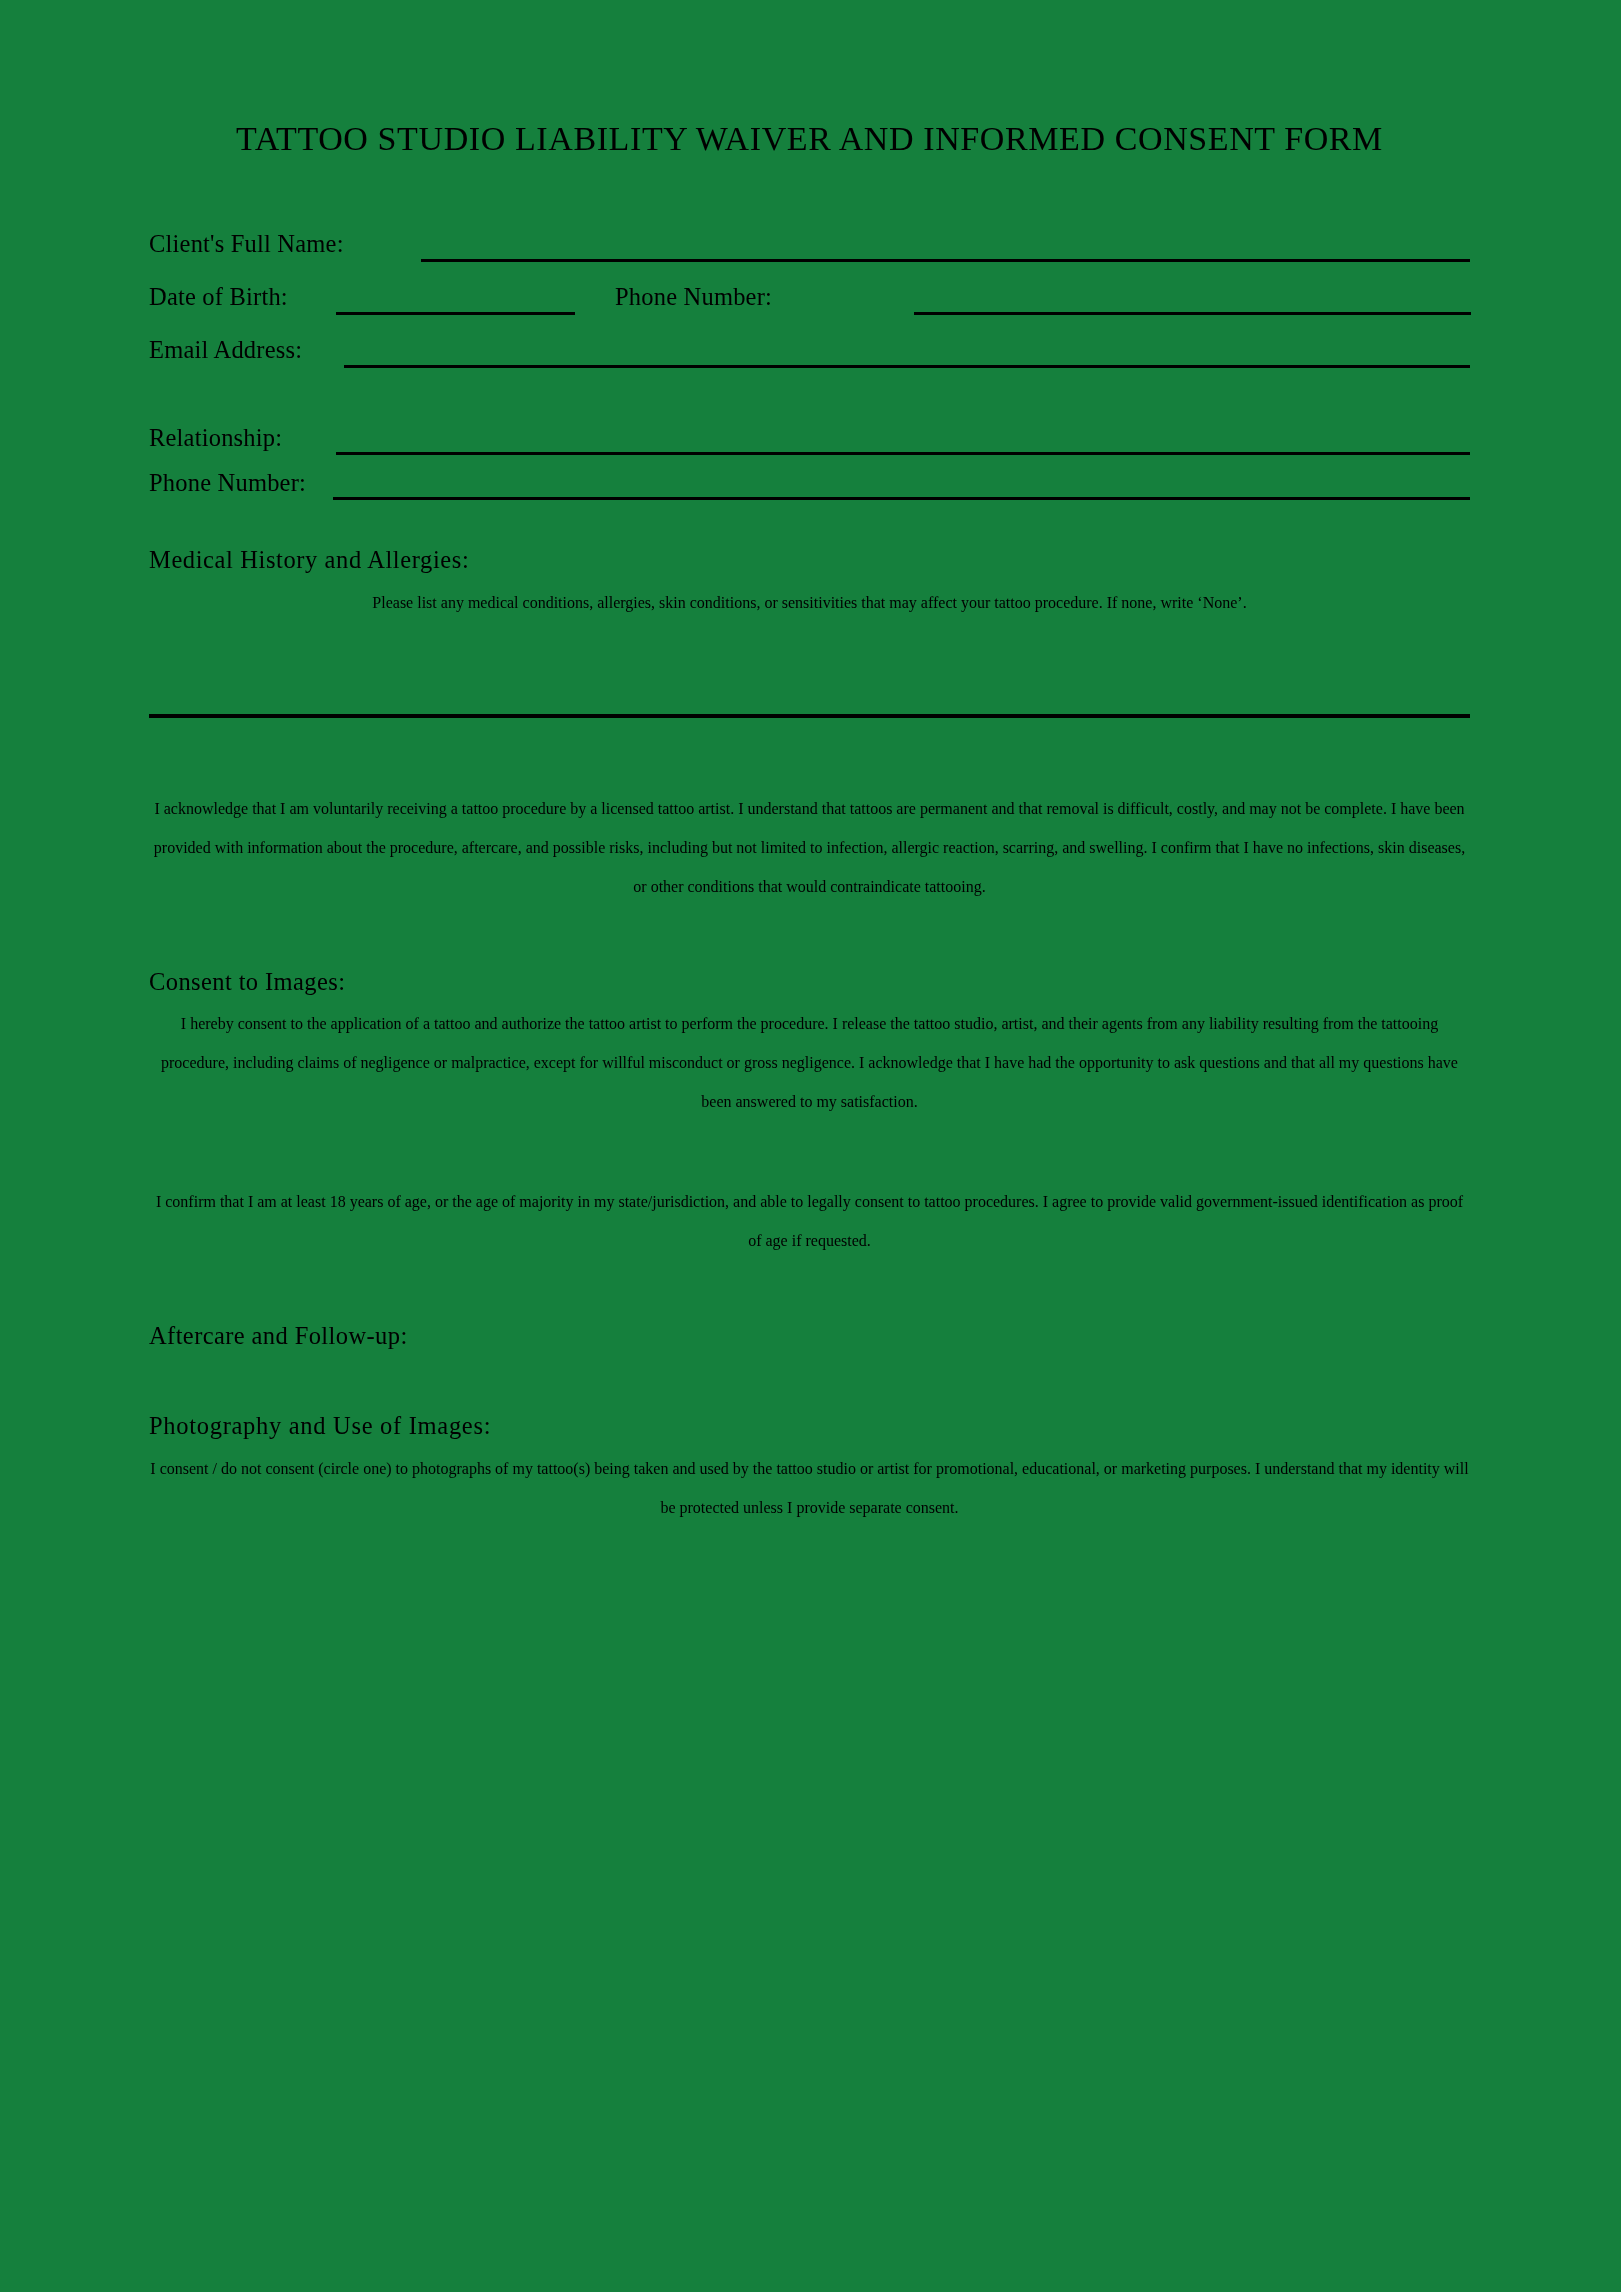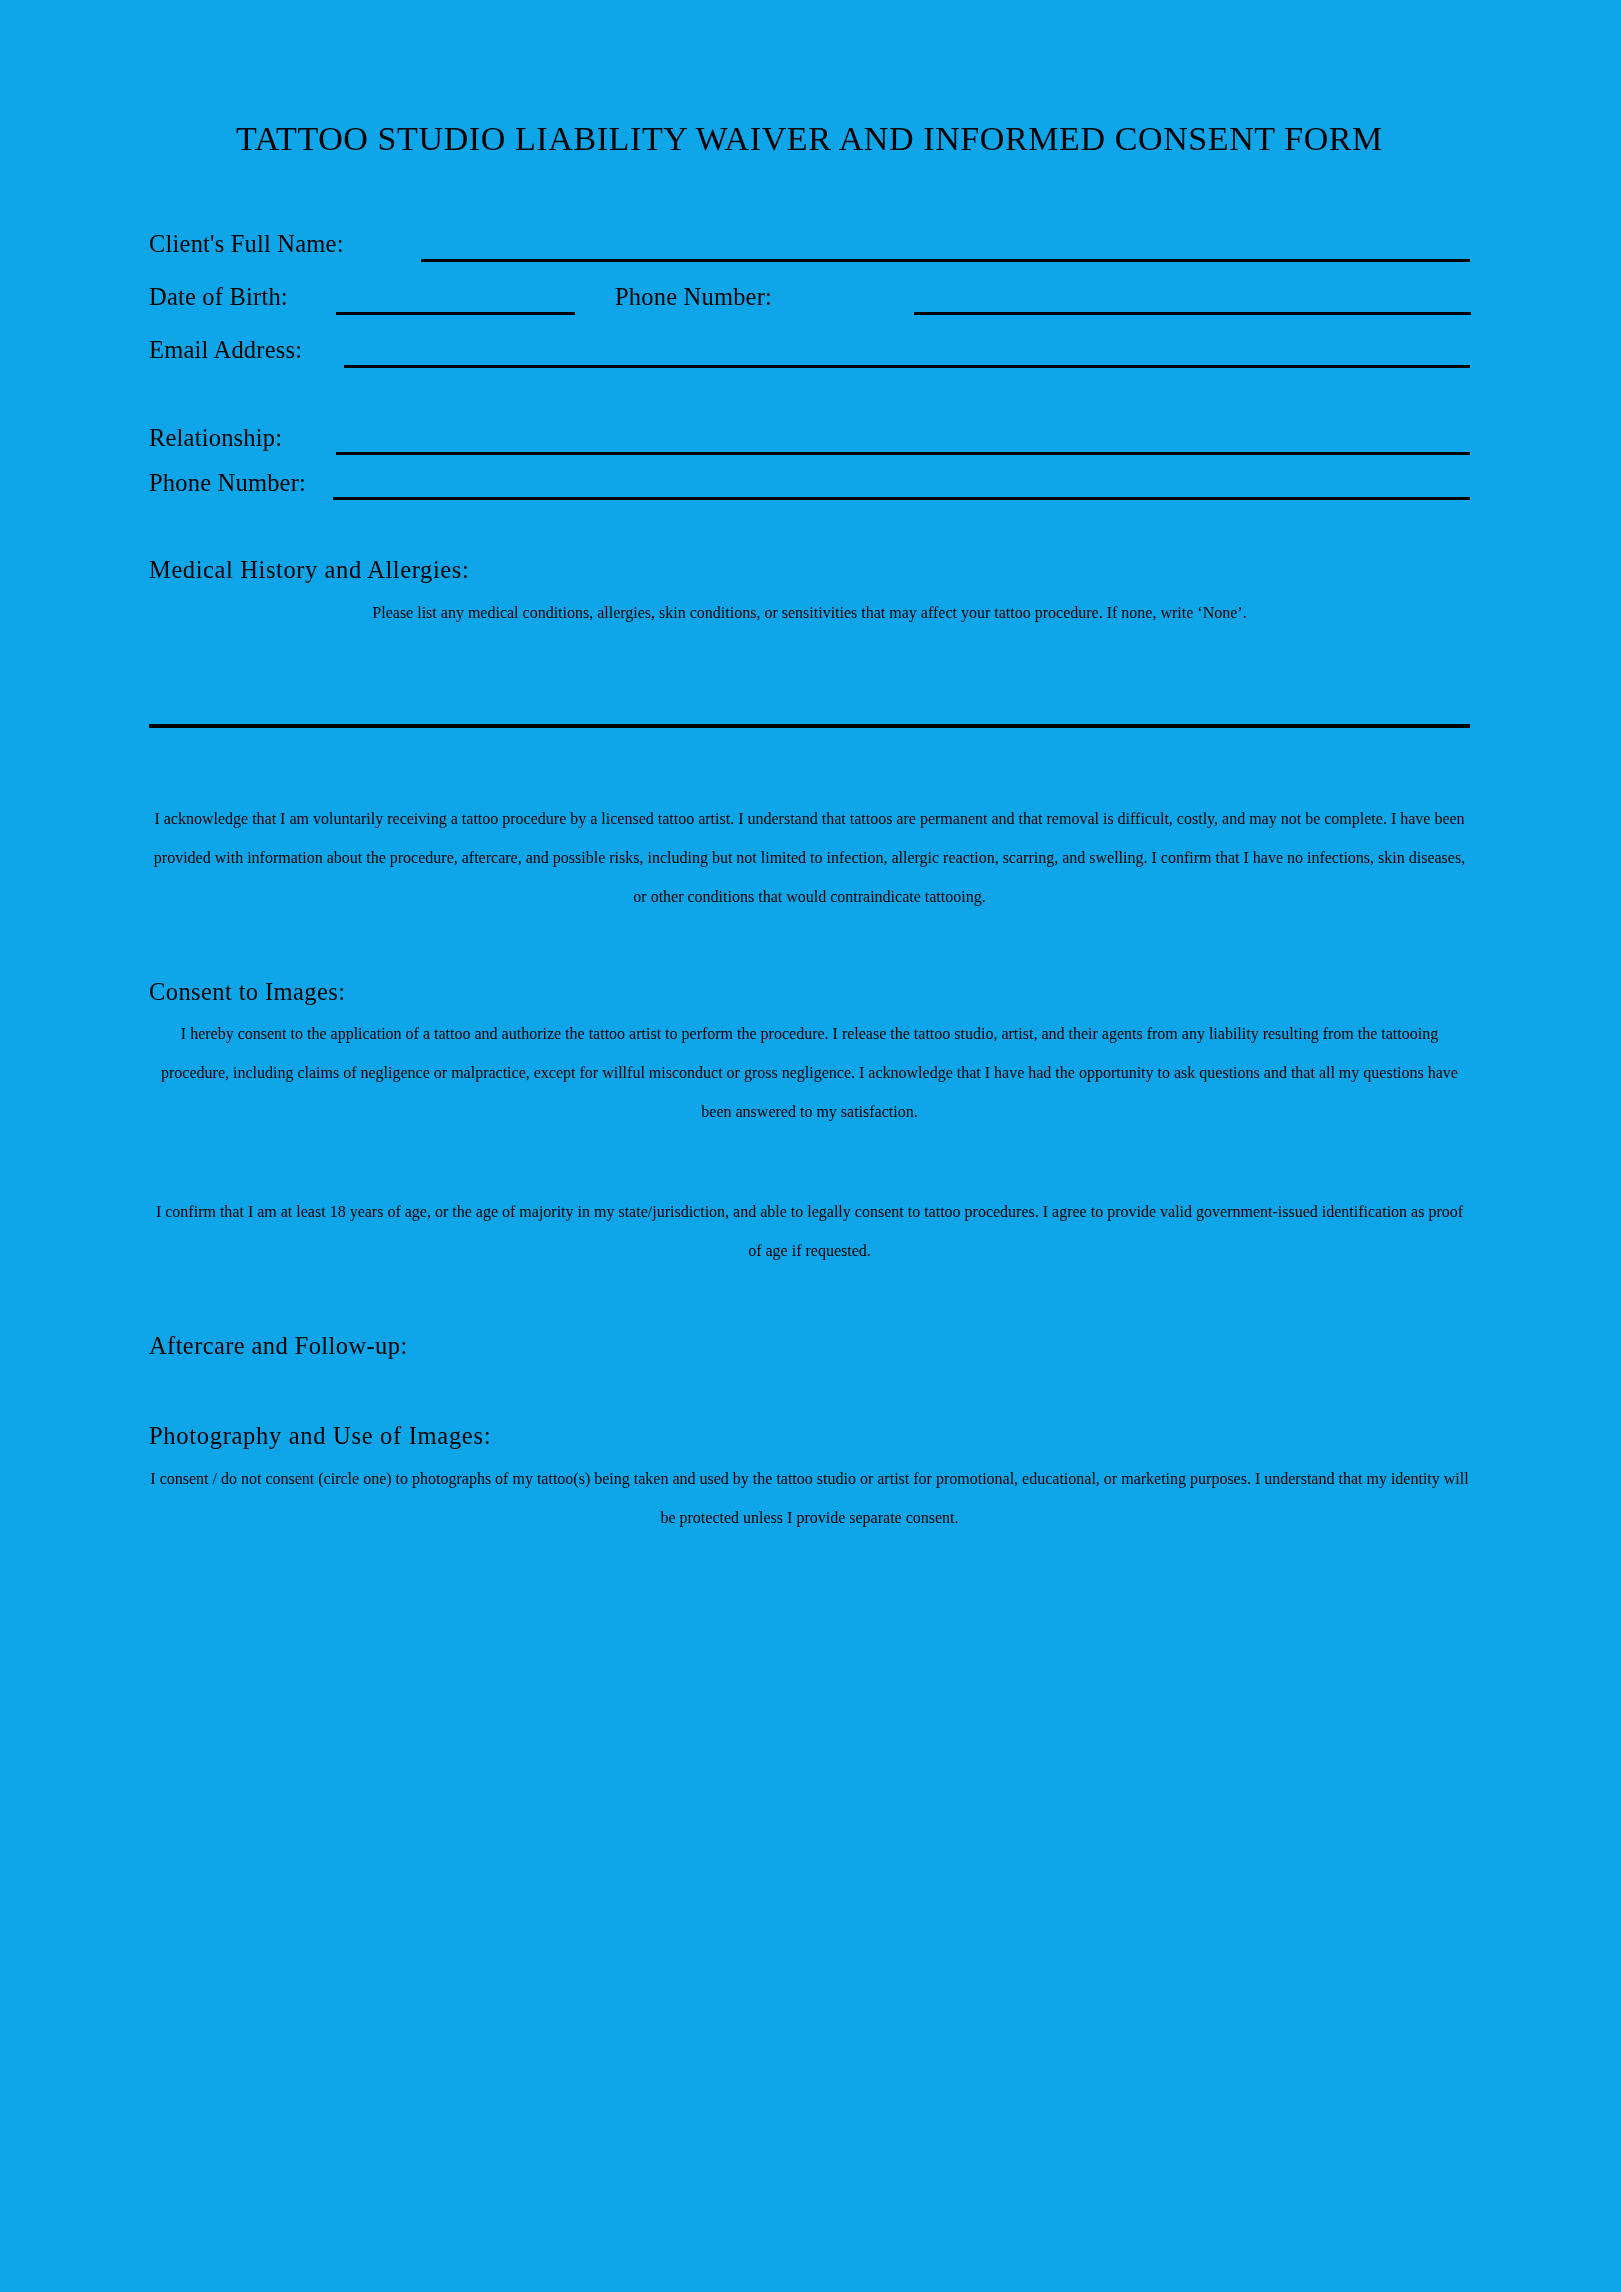--- a/index.html
+++ b/index.html
@@ -8,21 +8,21 @@
     background: #ffffff;
   }
   body {
     font-family: "Liberation Serif", "DejaVu Serif", serif;
     color: #000000;
   }
   .page {
     position: relative;
     width: 1621px;
     height: 2293px;
-    background: #0ea5e9;
+    background: #15803d;
     box-sizing: border-box;
     overflow: hidden;
   }
   .content {
     position: absolute;
     left: 149px;
     top: 0;
     width: 1321px;
   }
 
@@ -119,21 +119,21 @@
         <span class="rule" style="left:187px; width:1134px; top:30px;"></span>
       </div>
 
       <div class="field-row" style="height:45px;">
         <span class="field-label">Phone Number:</span>
         <span class="rule" style="left:184px; width:1137px; top:30px;"></span>
       </div>
 
     </div>
 
-    <div style="margin-top:43px;">
+    <div style="margin-top:33px;">
       <div class="heading" style="letter-spacing:0.6px;">Medical History and Allergies:</div>
       <p class="para" style="margin-top:8.8px;">Please list any medical conditions, allergies, skin conditions, or sensitivities that may affect your tattoo procedure. If none, write ‘None’.</p>
       <div style="height:92px;"></div>
       <div class="divider"></div>
     </div>
 
     <div style="margin-top:71px;">
       <p class="para" style="margin-top:8.8px;">I acknowledge that I am voluntarily receiving a tattoo procedure by a licensed tattoo artist. I understand that tattoos are permanent and that removal is difficult, costly, and may not be complete. I have been provided with information about the procedure, aftercare, and possible risks, including but not limited to infection, allergic reaction, scarring, and swelling. I confirm that I have no infections, skin diseases, or other conditions that would contraindicate tattooing.</p>
     </div>
 

